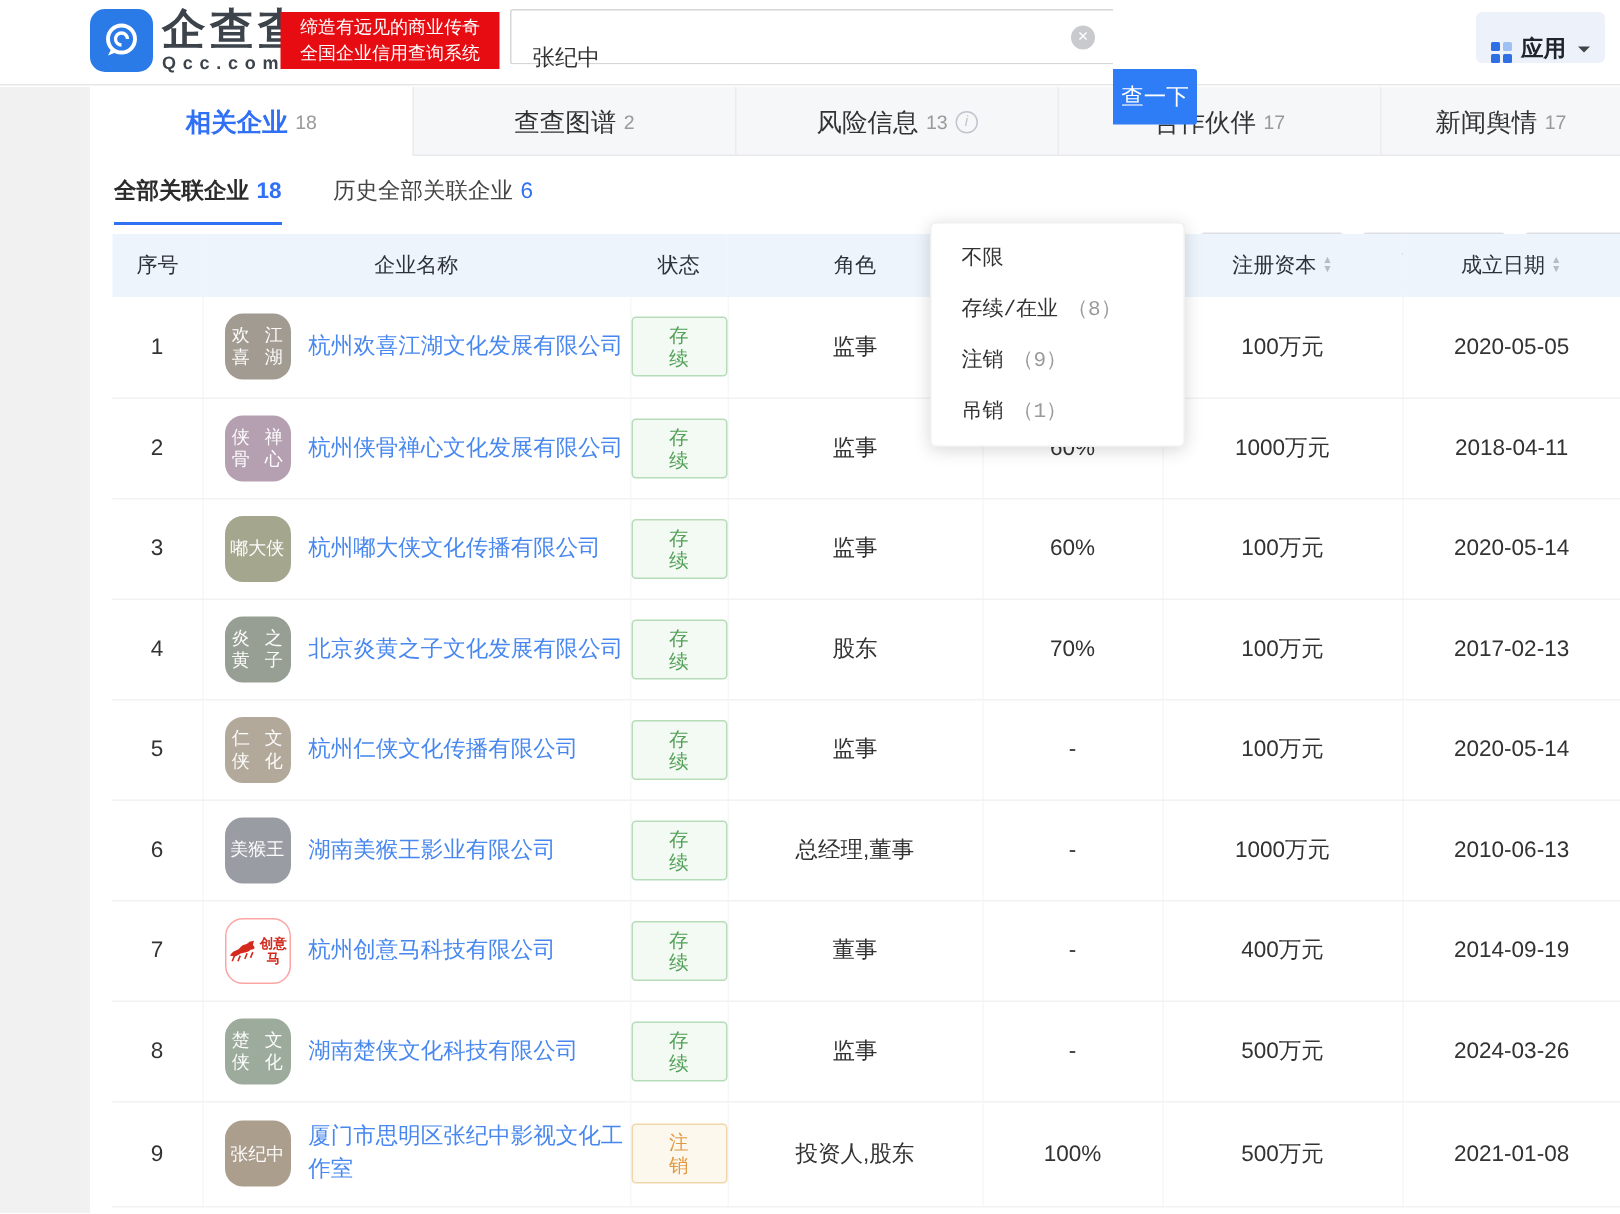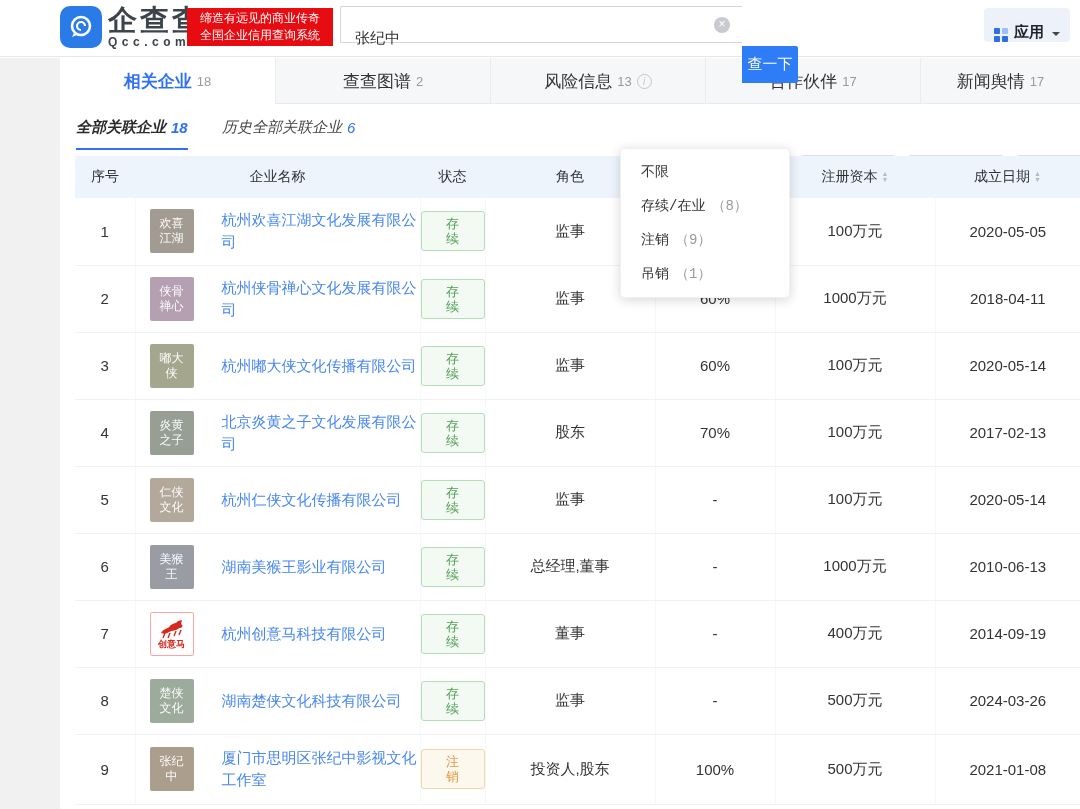--- a/index.html
+++ b/index.html
@@ -53,21 +53,21 @@
   .tab .lbl { font-size:17px; color:#333; }
   .tab .cnt { font-size:13px; color:#9a9a9a; }
   .tab.active { background:#fff; margin-bottom:-1px; height:47px; }
   .tab.active .lbl { color:#3070f5; font-weight:bold; }
   .info-ic { width:15px; height:15px; border:1px solid #c2c6cc; border-radius:50%; position:relative; }
   .info-ic::before { content:"i"; position:absolute; left:0; top:0; width:13px; text-align:center;
          font-size:10px; line-height:13px; color:#c2c6cc; font-style:italic; }
 
   
   .subrow { position:absolute; left:0; top:46px; width:1020px; height:46px; background:#fff; }
-  .subtab { position:absolute; top:0; height:46px; display:flex; align-items:center; gap:5px; cursor:pointer;font-style:italic; }
+  .subtab { position:absolute; top:0; height:46px; display:flex; align-items:center; gap:5px; cursor:pointer; }
   .subtab.first { left:16px; }
   .subtab.second { left:162px; }
   .subtab .lbl { font-size:15px; color:#2b2b2b; }
   .subtab.active .lbl { font-weight:bold; }
   .subtab .cnt { font-size:15px; color:#3070f5; font-weight:bold; }
   .subtab.second .lbl { color:#444; }
   .subtab.second .cnt { font-weight:normal; }
   .subtab.active::after { content:""; position:absolute; left:0; right:0; bottom:0; height:2px; background:#3070f5; }
 
   .fbtn { position:absolute; top:51px; height:34px; width:96px; border:1px solid #dcdfe4; border-radius:3px;
@@ -93,26 +93,26 @@
   
   table.grid { position:absolute; left:15px; top:98px; width:1005px; border-collapse:collapse; table-layout:fixed; }
   .grid thead td { background:#edf4fc; height:42px; font-size:14px; color:#2e3238; text-align:center;
           font-weight:500; }
   .grid tbody td { height:67px; border-bottom:1px solid #f1f2f4; border-right:1px solid #f6f7f9;
           font-size:15px; color:#333; text-align:center; background:#fff; }
   .grid tbody td:last-child { border-right:none; }
   .grid tbody tr:last-child td { height:70px; }
   .namecell { text-align:left !important; }
   .namewrap { display:flex; align-items:center; gap:12px; padding-left:14px; }
-  .avatar { width:44px; height:44px; min-width:44px; border-radius:2px; display:flex; flex-direction:column;
+  .avatar { width:44px; height:44px; min-width:44px; border-radius:12px; display:flex; flex-direction:row;
           align-items:center; justify-content:center; }
   .avatar span { display:block; color:rgba(255,255,255,0.96); font-size:12px; line-height:15px; text-align:center; }
   .avatar.logo { background:#fff; border:1px solid #fca5a5; }
   .avatar.logo .logotext { color:#d42a1e; font-size:9px; font-weight:bold; line-height:10px; }
-  .complink { color:#4787ef; font-size:15px; line-height:22px; text-decoration:none; cursor:pointer;margin-left:16px; }
+  .complink { color:#4787ef; font-size:15px; line-height:22px; text-decoration:none; cursor:pointer; }
   .badge { display:inline-block; padding:4px 19px; border-radius:3px; font-size:13px; line-height:15px; }
   .badge.green { color:#53a058; background:#f3faf3; border:1px solid #b7dcb8; }
   .badge.orange { color:#e09a45; background:#fdf8ee; border:1px solid #f0d6ab; }
   .sort { display:inline-flex; flex-direction:column; vertical-align:middle; margin-left:4px; }
   .sort::before { content:"▲"; font-size:7px; line-height:6px; color:#b4bcc8; }
   .sort::after { content:"▼"; font-size:7px; line-height:6px; color:#b4bcc8; }
 </style>
 </head>
 <body>
 

